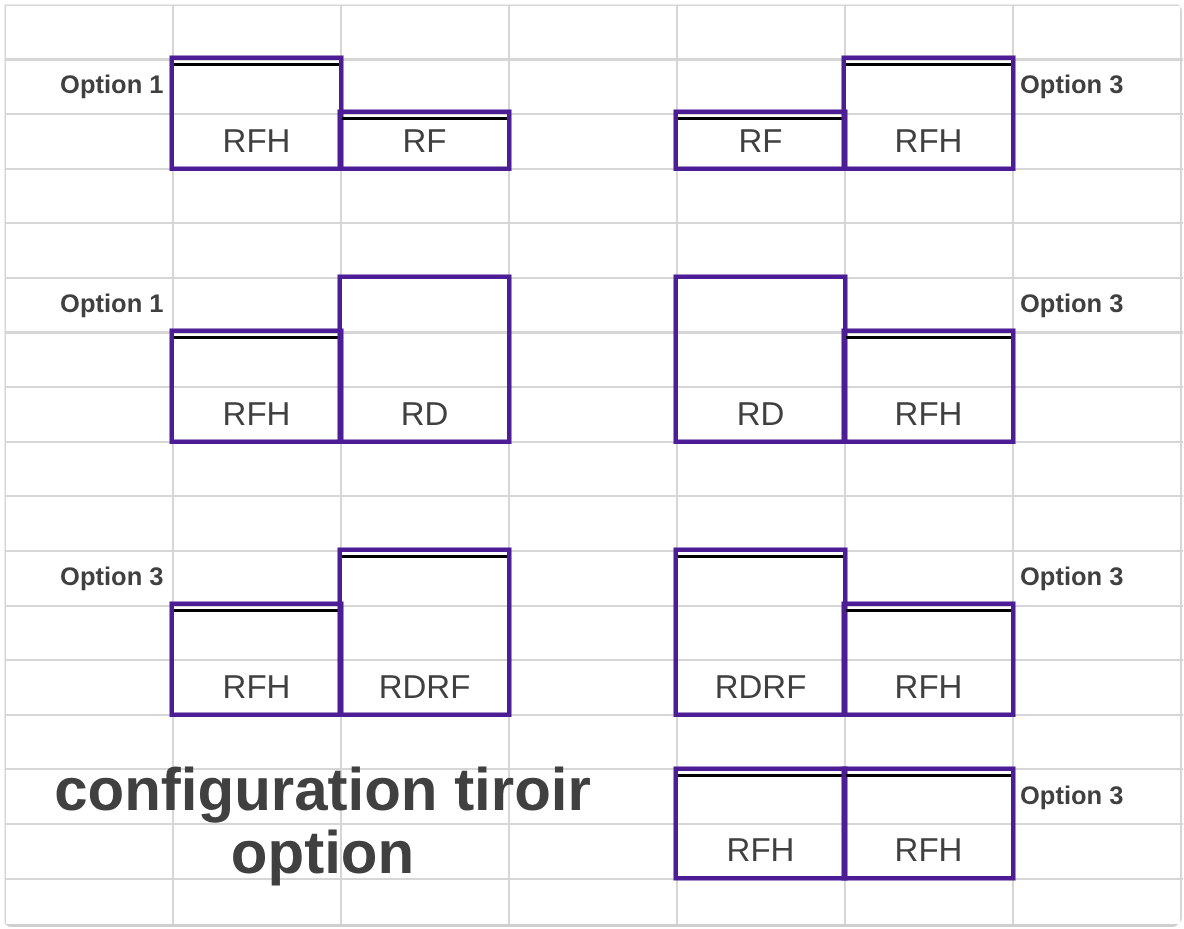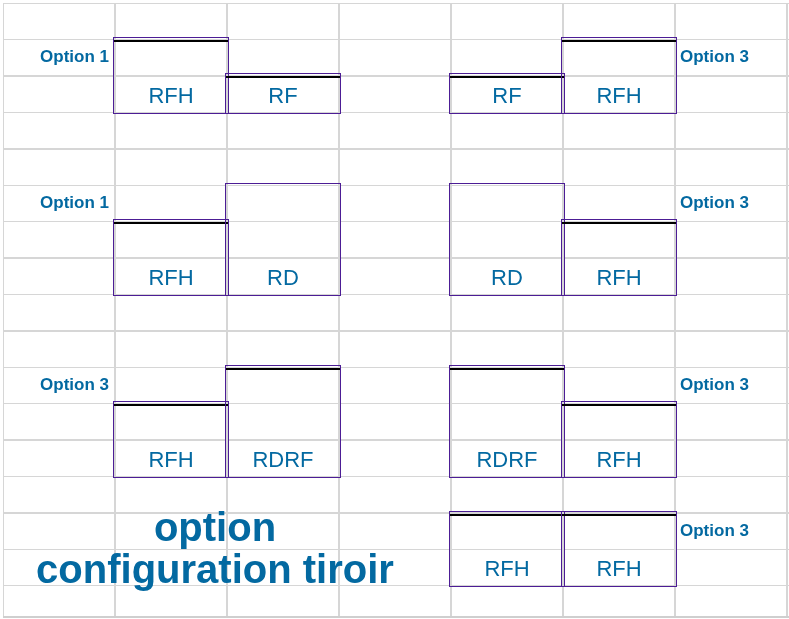--- a/index.html
+++ b/index.html
@@ -1,35 +1,36 @@
 <!DOCTYPE html>
 <html><head>
 <meta charset="utf-8">
 <style>
   html,body { margin:0; padding:0; background:#ffffff; }
   .screen {
     position:relative; width:789px; height:619px; overflow:hidden;
-    background:#ffffff; color:#0369a1;
+    background:#ffffff; color:#404040;
     font-family:"Liberation Sans","DejaVu Sans",sans-serif;
+    border-radius:11px;
   }
   
   .sheet {
     position:absolute; left:3px; top:3px; width:785px; height:613px;
     border-top:1px solid #d6d6d6; border-left:1px solid #d6d6d6;
     background-image:
       repeating-linear-gradient(to bottom, transparent 0, transparent 35px, #d6d6d6 35px, #d6d6d6 36.4px),
       repeating-linear-gradient(to right, transparent 0, transparent 110.5px, #d6d6d6 110.5px, #d6d6d6 112px);
   }
   .bottom-edge {
     position:absolute; left:3px; top:616px; width:786px; height:2px; background:#cfcfcf;
   }
   
   .box {
     position:absolute; box-sizing:border-box;
-    border:1px solid #4c1d95; background:transparent;
+    border:3px solid #4c1d95; background:transparent;
   }
   .dline {
     position:absolute; left:0; right:0; top:2px; height:2px; background:#000000;
   }
   .box-label {
     position:absolute; left:0; right:0; bottom:0; height:34px;
     display:flex; align-items:center; justify-content:center;
     font-size:22px; font-weight:400; white-space:nowrap;
   }
   
@@ -116,17 +117,17 @@
     <div class="dline"></div>
     <div class="box-label">RFH</div>
   </div>
   <div class="box" style="left:561px;top:511px;width:116px;height:76px">
     <div class="dline"></div>
     <div class="box-label">RFH</div>
   </div>
   <div class="opt right" style="top:513px">Option 3</div>
 
   <div class="caption">
+    <div>configuration tiroir</div>
     <div>option</div>
-    <div>configuration tiroir</div>
   </div>
 
 </div>
 
 </body></html>

